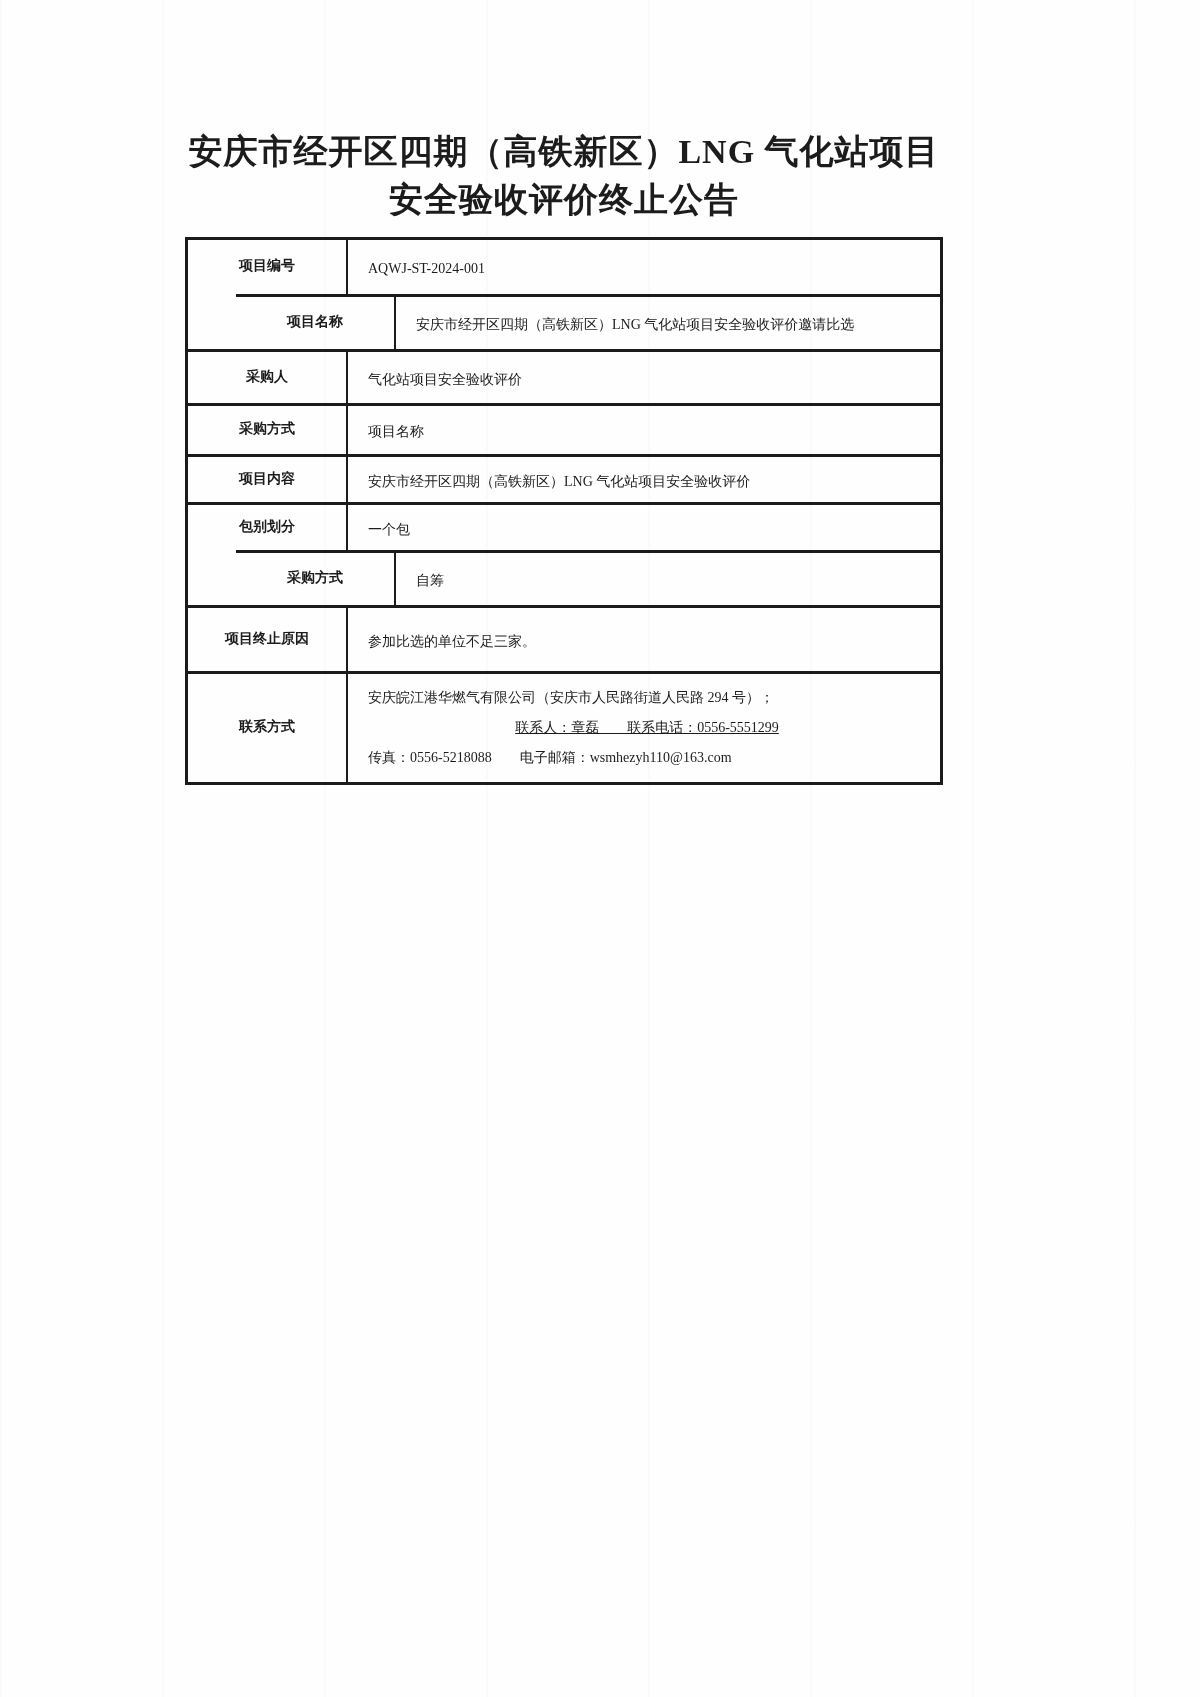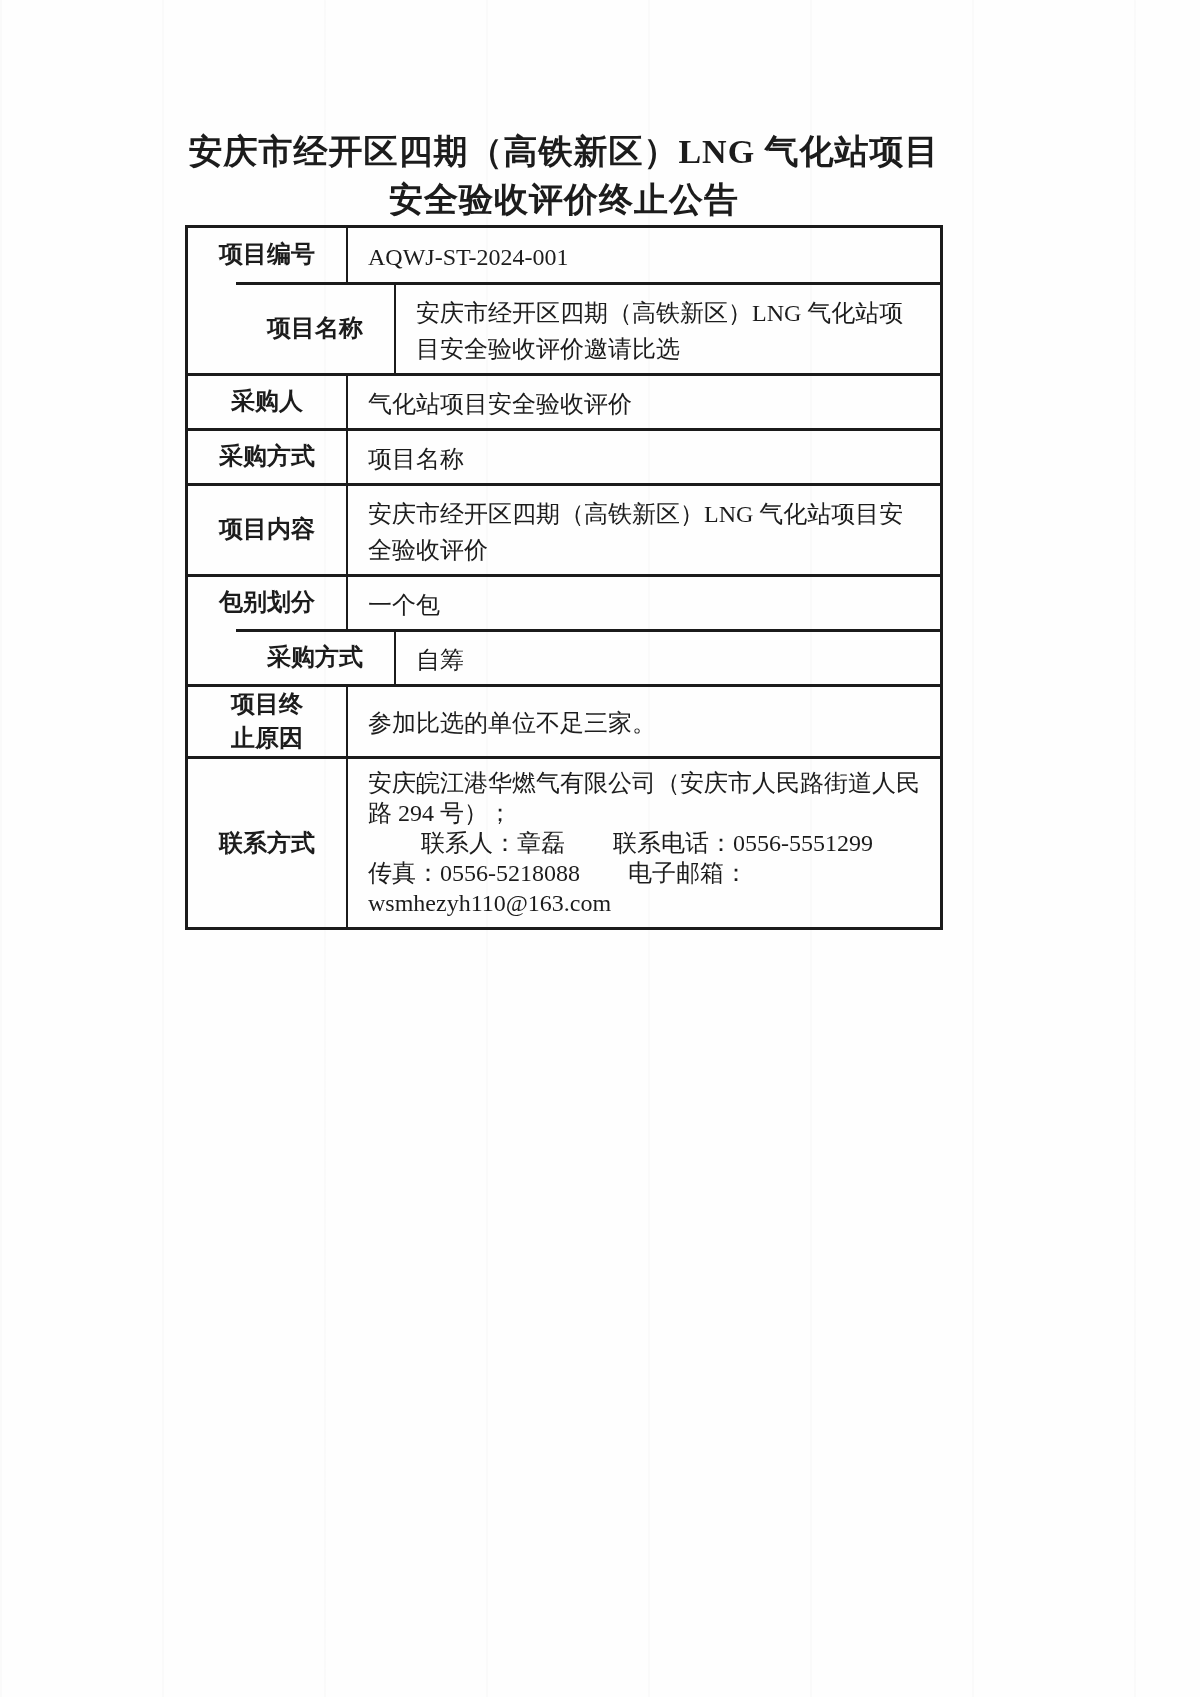--- a/index.html
+++ b/index.html
@@ -29,39 +29,39 @@
     top: 128px;
     width: 758px;
   }
 
   .doc-title {
     text-align: center;
     font-size: 34px;
     font-weight: bold;
     line-height: 1.42;
     letter-spacing: 1px;
-    margin-bottom: 0;
+    margin-bottom: 12px;
   }
   .doc-title .t-line { white-space: nowrap; }
 
   .doc-table {
     border: 3px solid #1b1b1b;
     width: 100%;
     box-sizing: border-box;
   }
   .t-row {
     display: flex;
     border-top: 3px solid #1b1b1b;
     box-sizing: border-box;
   }
   .t-row:first-child { border-top: none; }
 
   .cell {
     box-sizing: border-box;
-    font-size: 24px;
+    font-size: 14px;
   }
   .cell.label {
     width: 160px;
     flex: 0 0 160px;
     border-right: 2px solid #1b1b1b;
     display: flex;
     align-items: center;
     justify-content: center;
     text-align: center;
     font-weight: bold;
@@ -88,21 +88,21 @@
     display: inline-block;
     width: 88px;
   }
 
   .cell.value.contact {
     display: block;
     padding: 9px 14px 9px 20px;
     border-radius: 15px;
   }
   .contact-line { line-height: 30px; }
-  .contact-line.center { text-align: center; }
+  .contact-line.center { text-align: center; text-decoration: underline; }
 </style>
 </head>
 <body>
 
 <div class="doc">
 
   <div class="doc-title">
     <div class="t-line">安庆市经开区四期（高铁新区）LNG 气化站项目</div>
     <div class="t-line">安全验收评价终止公告</div>
   </div>

